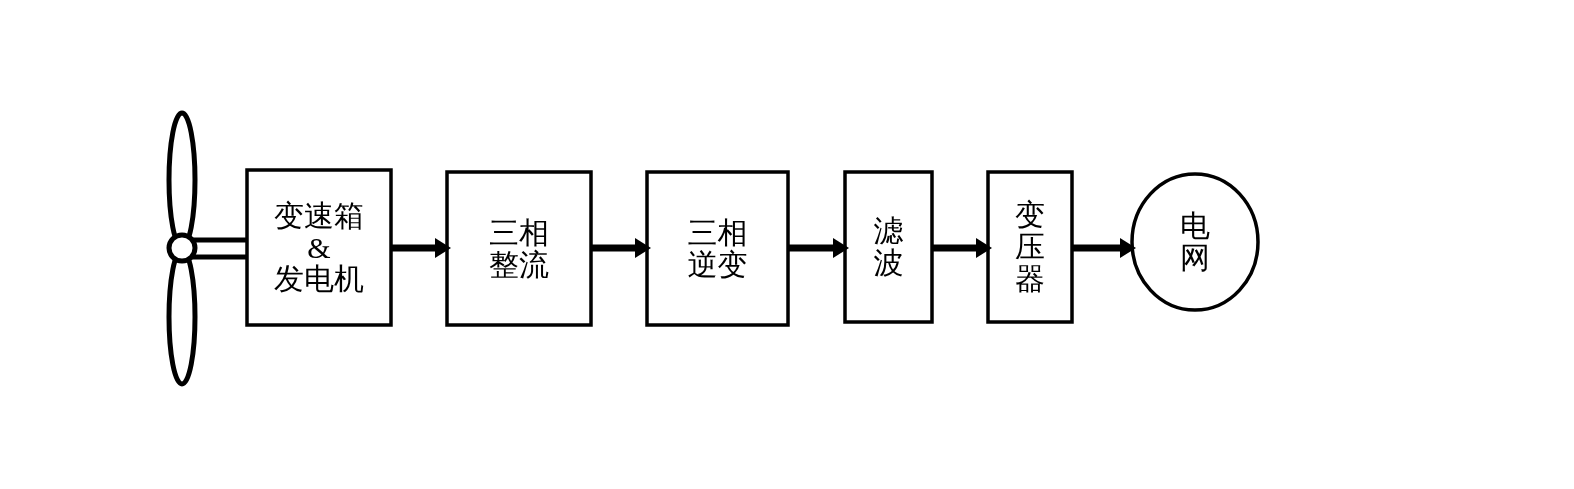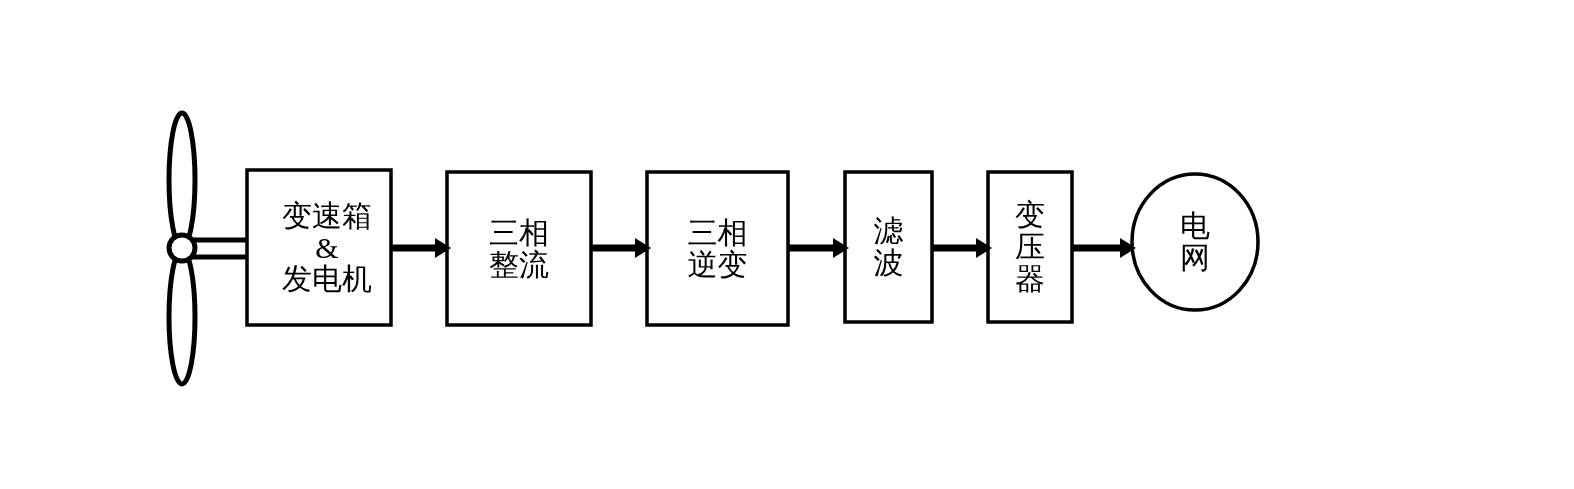--- a/index.html
+++ b/index.html
@@ -78,21 +78,21 @@
         <line x1="932" y1="248" x2="978" y2="248"></line>
         <polygon points="976,238 992,248 976,258" stroke="none"></polygon>
       </g>
       <g>
         <line x1="1072" y1="248" x2="1122" y2="248"></line>
         <polygon points="1120,238 1136,248 1120,258" stroke="none"></polygon>
       </g>
     </g>
   </svg>
 
-  <div class="node-label" style="left:247px; top:170px; width:144px; height:155px; font-size:30px;padding-left:8px;">
+  <div class="node-label" style="left:247px; top:170px; width:144px; height:155px; font-size:30px;">
     <span class="ln">变速箱</span>
     <span class="ln">&amp;</span>
     <span class="ln">发电机</span>
   </div>
 
   <div class="node-label" style="left:447px; top:172px; width:144px; height:153px; font-size:30px;">
     <span class="ln">三相</span>
     <span class="ln">整流</span>
   </div>
 

